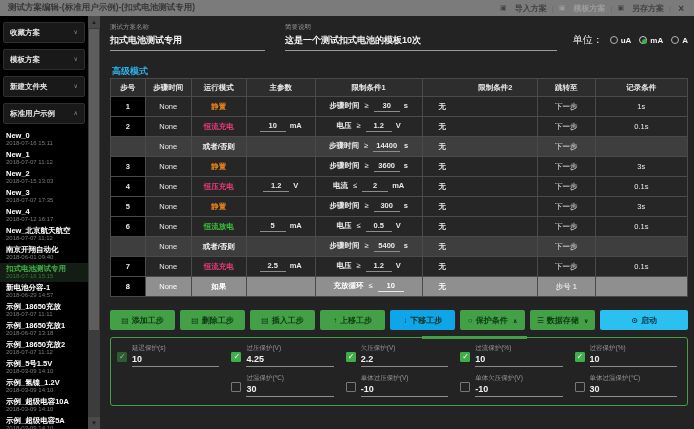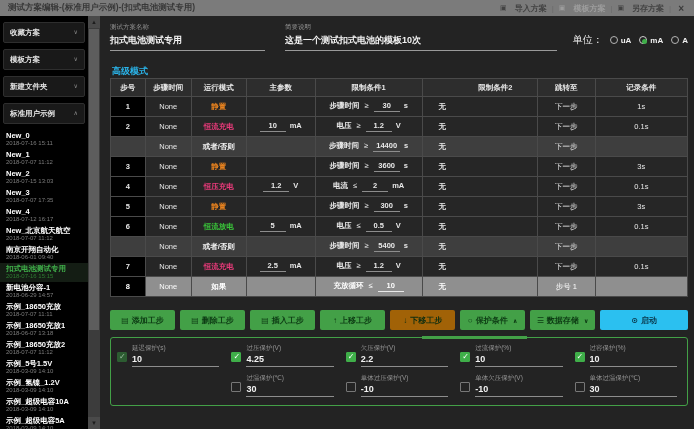--- a/index.html
+++ b/index.html
@@ -66,21 +66,21 @@
   tr.hl .uval{border-bottom-color:#e8e8e8;}
   .unit{font-weight:bold;margin-left:4px;}
   td.c1 .c1l{margin-right:5px;font-weight:bold;}
   td.c1 .c1o{margin-right:5px;}
   td.c2{text-align:left;padding-left:16px;font-weight:bold;}
   
   .toolbar{margin-top:13px;display:flex;gap:5px;}
   .btn{flex:1;height:20px;background:#43a047;border-radius:2px;display:flex;align-items:center;justify-content:center;gap:3px;font-size:8px;font-weight:bold;color:#0c3a13;cursor:pointer;white-space:nowrap;}
   .btn .bic{font-size:8px;}
   .btn .bchev{font-size:6px;margin-left:2px;}
-  .btn.dis{background:#a16207;color:#0c2d10;align-items:center;}
+  .btn.dis{background:#0ea5e9;color:#0c2d10;align-items:center;}
   .btn.primary{flex:1.35;background:#2bc0f0;color:#083346;}
   
   .panel{margin-top:7px;position:relative;border:1px solid #43a047;border-radius:3px;padding:6px 10px 8px 6px;display:grid;grid-template-columns:repeat(5,1fr);column-gap:12px;row-gap:7px;}
   .panel-tabmark{position:absolute;top:-2px;left:54%;width:105px;height:3px;background:#43a047;}
   .pcell{display:flex;align-items:flex-start;gap:5px;min-width:0;}
   .cb{width:10px;height:10px;border:1px solid #777;border-radius:1px;margin-top:8px;flex:0 0 10px;position:relative;cursor:pointer;background:transparent;}
   .cb.on{background:#3fae49;border-color:#3fae49;}
   .cb.on::after{content:"\2713";position:absolute;left:1px;top:-1px;font-size:8px;color:#fff;font-weight:bold;}
   .cb.dim{background:#2c5c31;border-color:#2c5c31;}
   .cb.dim::after{color:#9fbfa3;}

